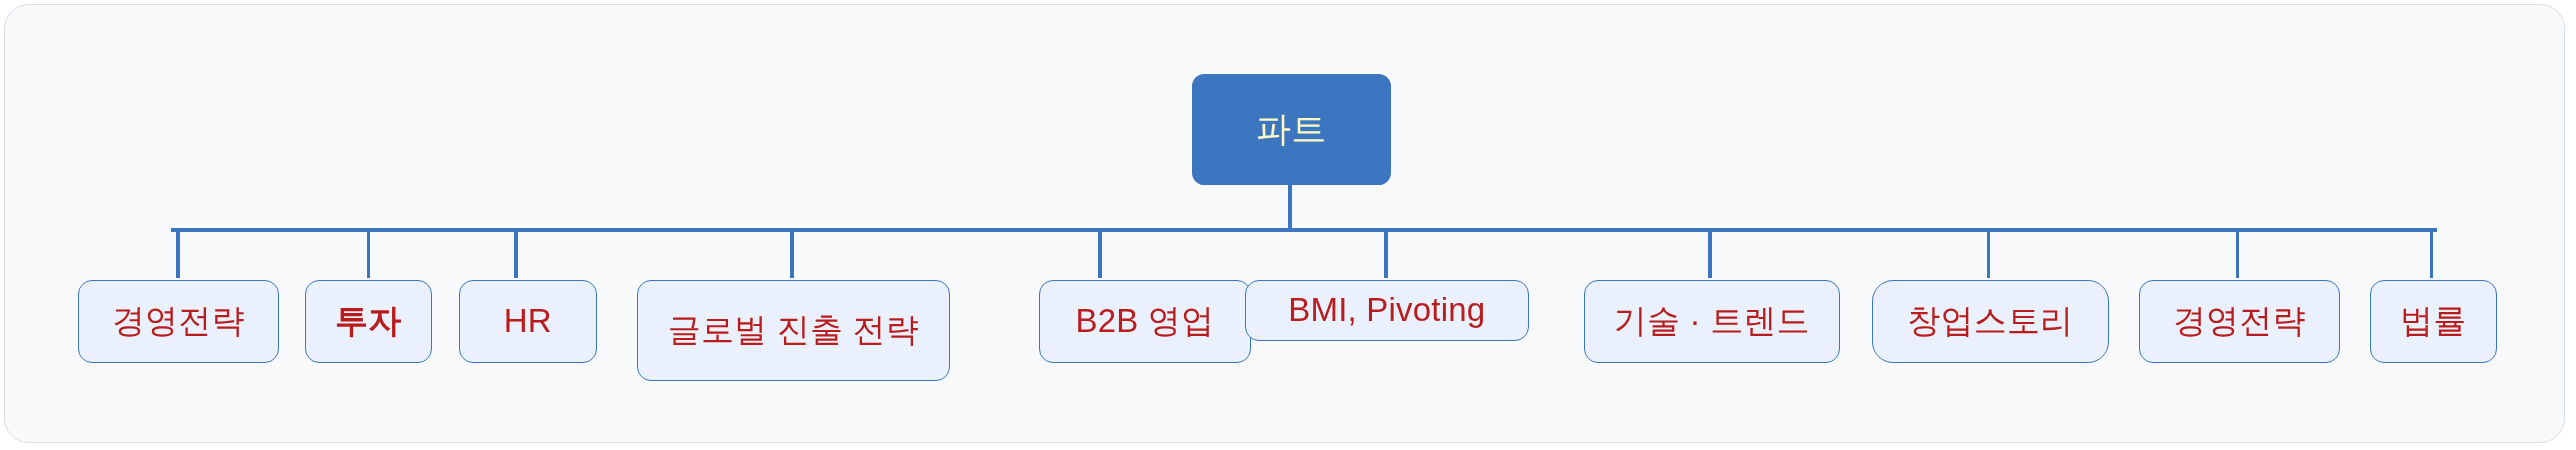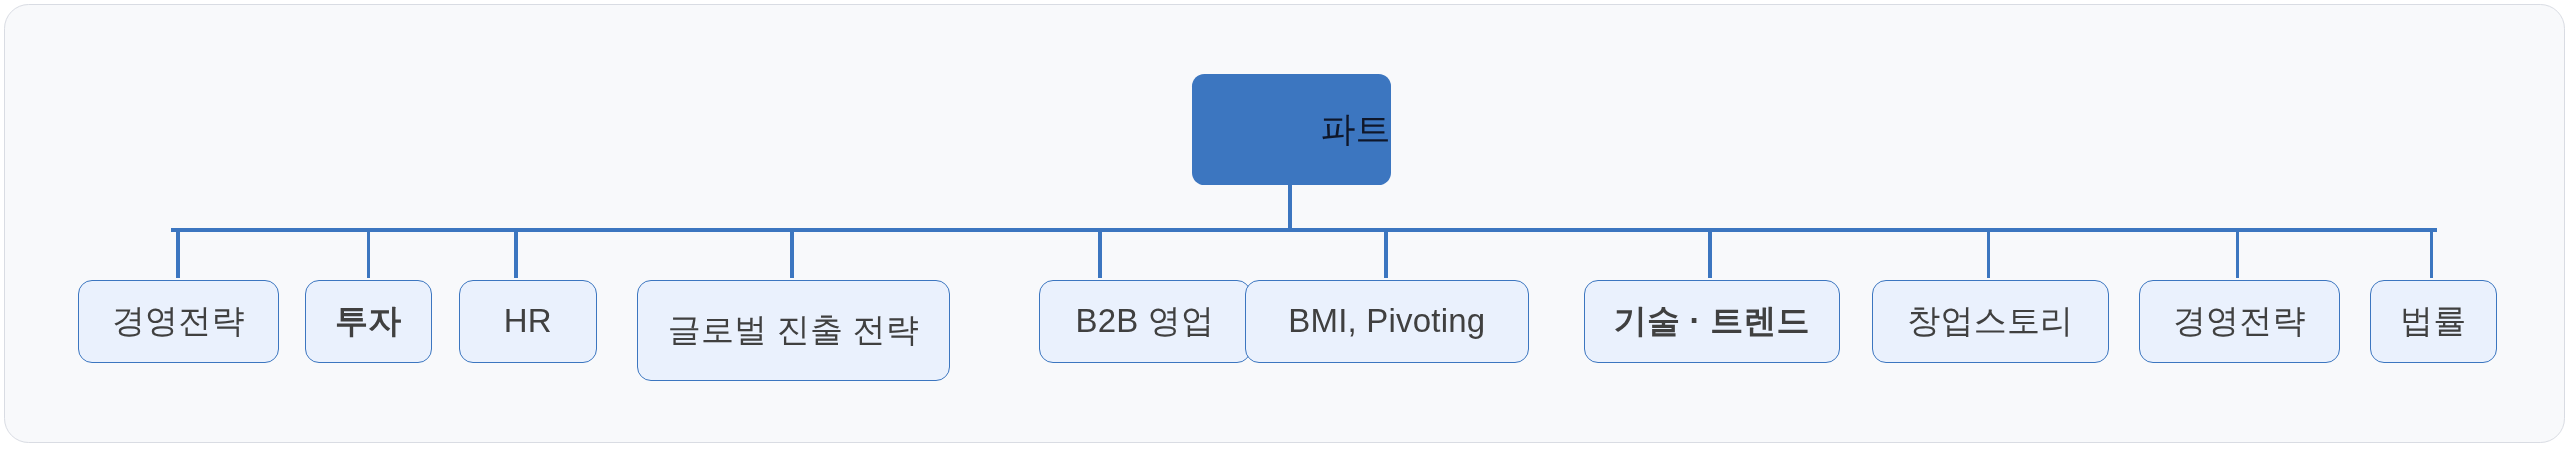--- a/index.html
+++ b/index.html
@@ -43,30 +43,29 @@
     box-sizing: border-box;
     display: flex;
     align-items: center;
     justify-content: center;
     white-space: nowrap;
     letter-spacing: 0.2px;
   }
 
   .node-root {
     background: #3c76c0;
-    color: #0f172a;
+    color: #fef9c3;
     border-radius: 12.3px;
     font-size: 35px;
     font-weight: 400;
-    justify-content: flex-end;
   }
 
   .node-child {
     background: #eaf1fd;
-    color: #404040;
+    color: #b91c1c;
     border: 1.9px solid #3c76c0;
     border-radius: 14px;
     font-size: 33px;
     font-weight: 400;
   }
 </style>
 </head>
 <body>
 
 <div id="org-chart-container">
@@ -98,27 +97,27 @@
       </div>
       <div class="node node-child" style="left: 454px; top: 275px; width: 138px; height: 83px;">
         <span>HR</span>
       </div>
       <div class="node node-child" style="left: 632px; top: 275px; width: 313px; height: 101px;">
         <span>글로벌 진출 전략</span>
       </div>
       <div class="node node-child" style="left: 990px; top: 275px; width: 212px; height: 83px; margin-left: 44px;">
         <span>B2B 영업</span>
       </div>
-      <div class="node node-child" style="left: 1240px; top: 275px; width: 284px; height: 83px;">
+      <div class="node node-child" style="left: 1240px; top: 275px; width: 284px; height: 61px;">
         <span>BMI, Pivoting</span>
       </div>
-      <div class="node node-child" style="left: 1579px; top: 275px; width: 256px; height: 83px; font-weight: bold;">
+      <div class="node node-child" style="left: 1579px; top: 275px; width: 256px; height: 83px;">
         <span>기술 · 트렌드</span>
       </div>
-      <div class="node node-child" style="left: 1867px; top: 275px; width: 237px; height: 83px;">
+      <div class="node node-child" style="left: 1867px; top: 275px; width: 237px; height: 83px; border-radius: 21px;">
         <span>창업스토리</span>
       </div>
       <div class="node node-child" style="left: 2134px; top: 275px; width: 201px; height: 83px;">
         <span>경영전략</span>
       </div>
       <div class="node node-child" style="left: 2365px; top: 275px; width: 127px; height: 83px;">
         <span>법률</span>
       </div>
     </div>
 

